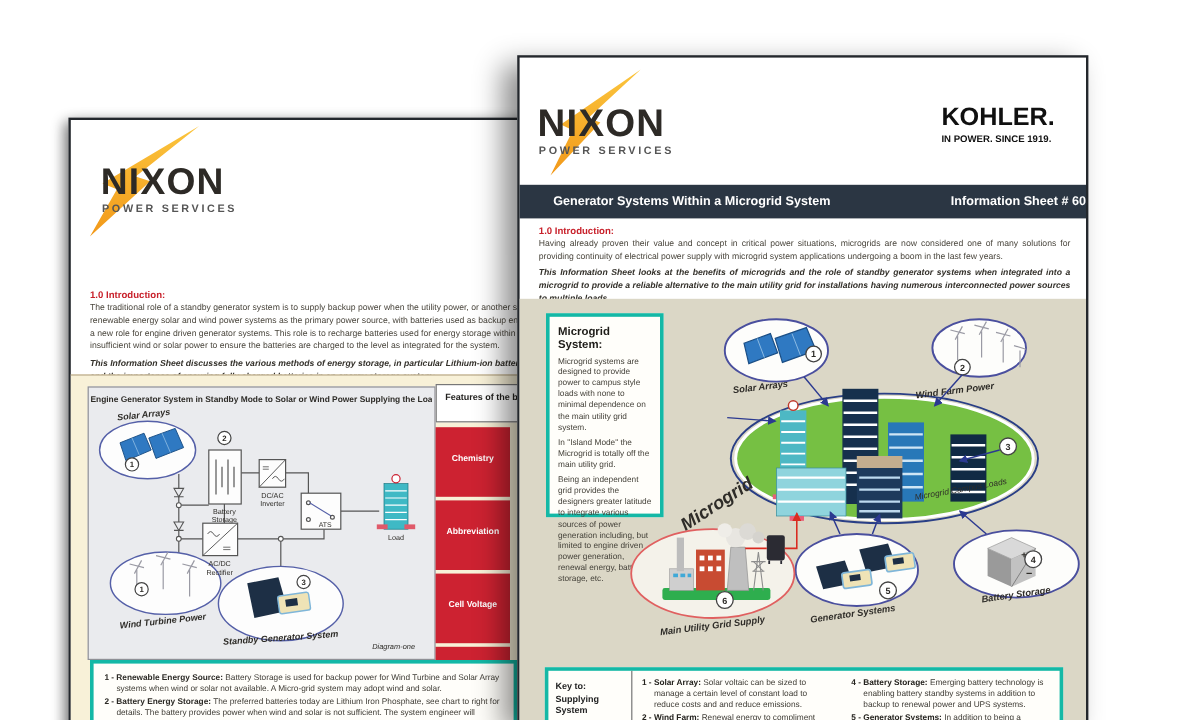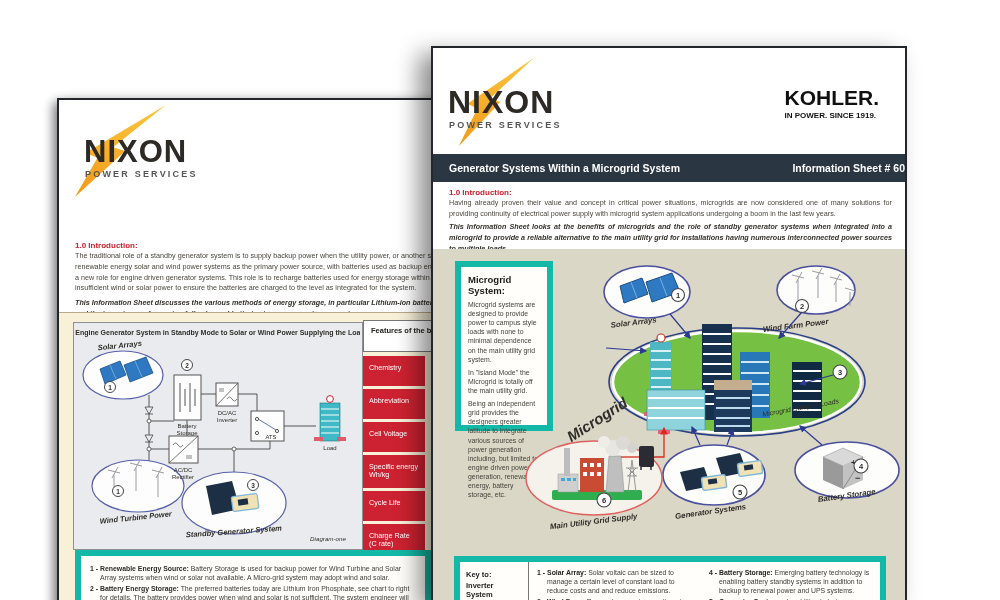--- a/index.html
+++ b/index.html
@@ -5,32 +5,32 @@
   html,body{margin:0;padding:0;}
   body{width:1000px;height:600px;position:relative;overflow:hidden;background:#ffffff;
        font-family:"Liberation Sans",sans-serif;}
   .page{position:absolute;background:#ffffff;border:2px solid #23272c;box-sizing:border-box;}
   #page-back{left:57px;top:98px;width:537px;height:562px;box-shadow:-4px 4px 10px rgba(0,0,0,.45),4px 6px 14px rgba(0,0,0,.3);}
   #page-front{left:431px;top:46px;width:476px;height:556px;box-shadow:-12px 8px 22px rgba(0,0,0,.45);}
   .abs{position:absolute;}
   .brand{font-weight:900;color:#2d2a26;letter-spacing:1px;line-height:1;}
   .brand-sub{color:#555;letter-spacing:2.2px;font-weight:bold;line-height:1;}
   .bar{position:absolute;left:0;right:0;height:28px;background:#2b3643;color:#fff;display:flex;align-items:center;justify-content:space-between;}
-  .bar .t{font-size:10.5px;font-weight:bold;padding-left:16px;white-space:nowrap;}
+  .bar .t{font-size:10.5px;font-weight:bold;padding-left:28px;white-space:nowrap;}
   .bar .s{font-size:10.5px;font-weight:bold;white-space:nowrap;}
   .red-h{color:#c8202a;font-weight:bold;font-size:8px;}
   .body-txt{font-size:7.2px;color:#4a463d;line-height:1.5;}
   .nowrap{white-space:nowrap;overflow:hidden;}
   .ital{font-style:italic;font-weight:bold;color:#33302a;}
   .cream{background:#f8f1d8;border-top:1px solid #b9a98a;}
   .beige{background:#dbd7c6;}
   .diagbox{background:#eaebee;border:1px solid #8f9096;}
-  .whitebox{background:#fffefa;border:6px solid #14b8a6;box-sizing:border-box;}
-  .trow{background:#cd2231;color:#fff;font-weight:normal;font-size:7.2px;line-height:1.18;
-        padding:8px 6px;min-height:14px;overflow:hidden;}
+  .whitebox{background:#fffefa;border:3px solid #14b8a6;box-sizing:border-box;}
+  .trow{background:#cd2231;color:#fff;font-weight:bold;font-size:7.2px;line-height:1.18;
+        padding:22px 6px;min-height:14px;overflow:hidden;text-align:center;}
   .trow div{white-space:nowrap;overflow:hidden;}
   .thead{background:#fff;border:1px solid #777;color:#22211e;font-weight:bold;font-size:7.5px;
          line-height:1.25;padding:5px 7px;box-sizing:border-box;overflow:hidden;}
   .keyhead{font-size:7.5px;font-weight:bold;color:#222;}
   .keyitem{font-size:6.9px;color:#3e3b34;line-height:1.3;padding-left:10px;text-indent:-10px;margin-top:2px;}
   .keyitem b{color:#2c2a25;}
   .fkey-item{font-size:6.9px;color:#3e3b34;line-height:1.28;padding-left:10px;text-indent:-10px;margin-bottom:3px;}
   .fkey-item b{color:#24221d;}
   svg{font-family:"Liberation Sans",sans-serif;}
   svg text{fill:#2e2c28;}
@@ -481,21 +481,21 @@
       <path d="M313,123 L280,132" marker-end="url(#mb)"></path>
       <path d="M302,193 L280,174" marker-end="url(#mb)"></path>
       <path d="M180,193 L172,175" marker-end="url(#mb)"></path>
       <path d="M207,193 L213,177" marker-end="url(#mb)"></path>
     </g>
   </svg>
 
   <div class="abs whitebox" style="left:21px;top:508px;width:432px;height:92px;display:flex;">
     <div style="width:64px;padding:8px 6px;border-right:1px solid #777;">
       <div style="font-size:7.5px;font-weight:bold;color:#222;">Key to:</div>
-      <div style="font-size:7.5px;font-weight:bold;color:#222;margin-top:2px;">Inverter System</div>
+      <div style="font-size:7.5px;font-weight:bold;color:#222;margin-top:2px;">Supplying System</div>
     </div>
     <div style="width:178px;padding:7px 8px;">
       <div class="fkey-item"><b>1 - Solar Array:</b> <span>Solar voltaic can be sized to manage a certain level of constant load to reduce costs and and reduce emissions.</span></div>
       <div class="fkey-item"><b>2 - Wind Farm:</b> <span>Renewal energy to compliment solar.</span></div>
 
     </div>
     <div style="width:186px;padding:7px 8px;">
       <div class="fkey-item"><b>4 - Battery Storage:</b> <span>Emerging battery technology is enabling battery standby systems in addition to backup to renewal power and UPS systems.</span></div>
       <div class="fkey-item"><b>5 - Generator Systems:</b> <span>In addition to being a standby power source that can peak shave, and contribute Combined Heat and Power (CHP) to the campus.</span></div>
 

